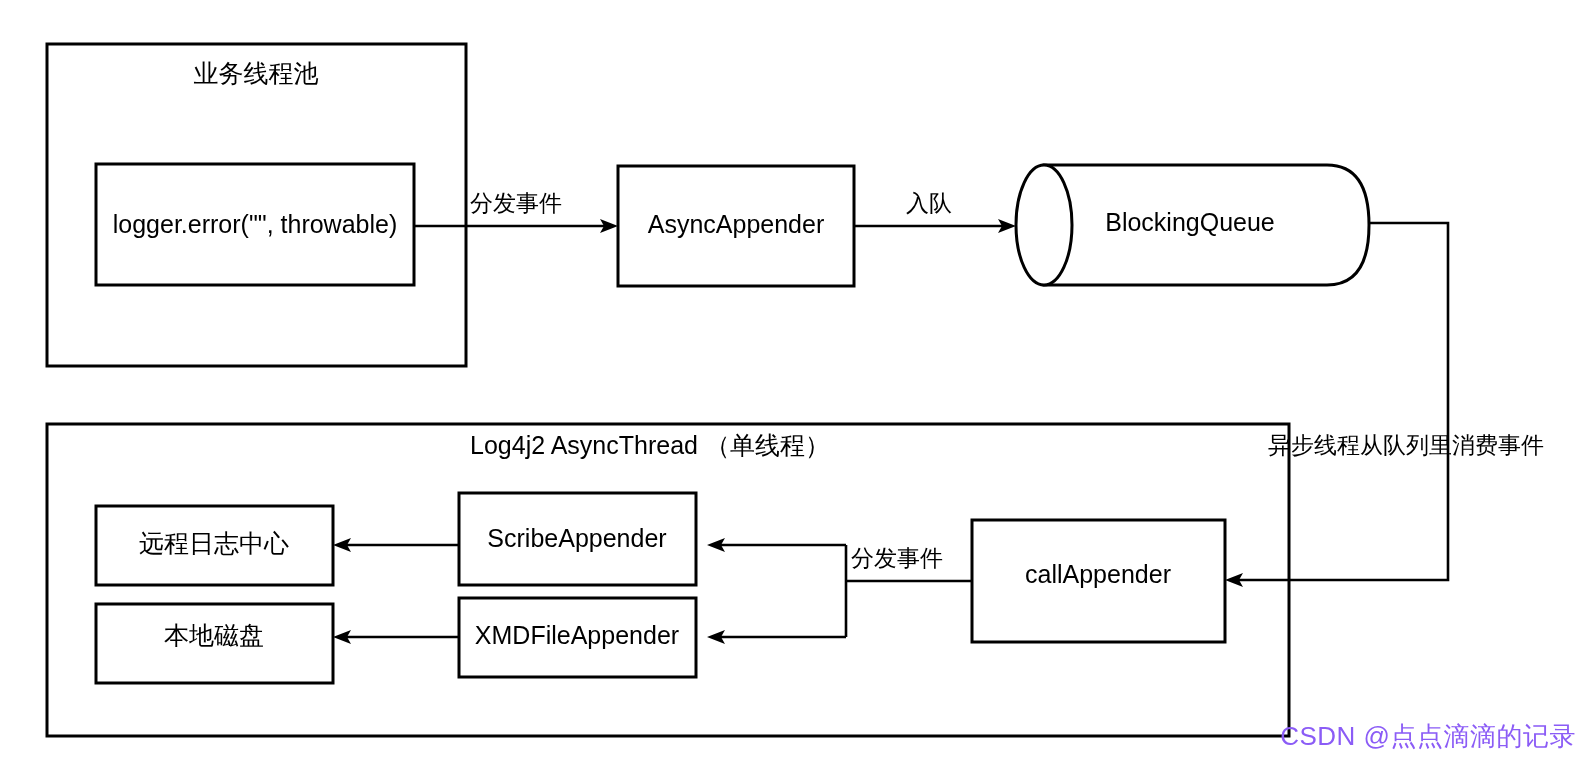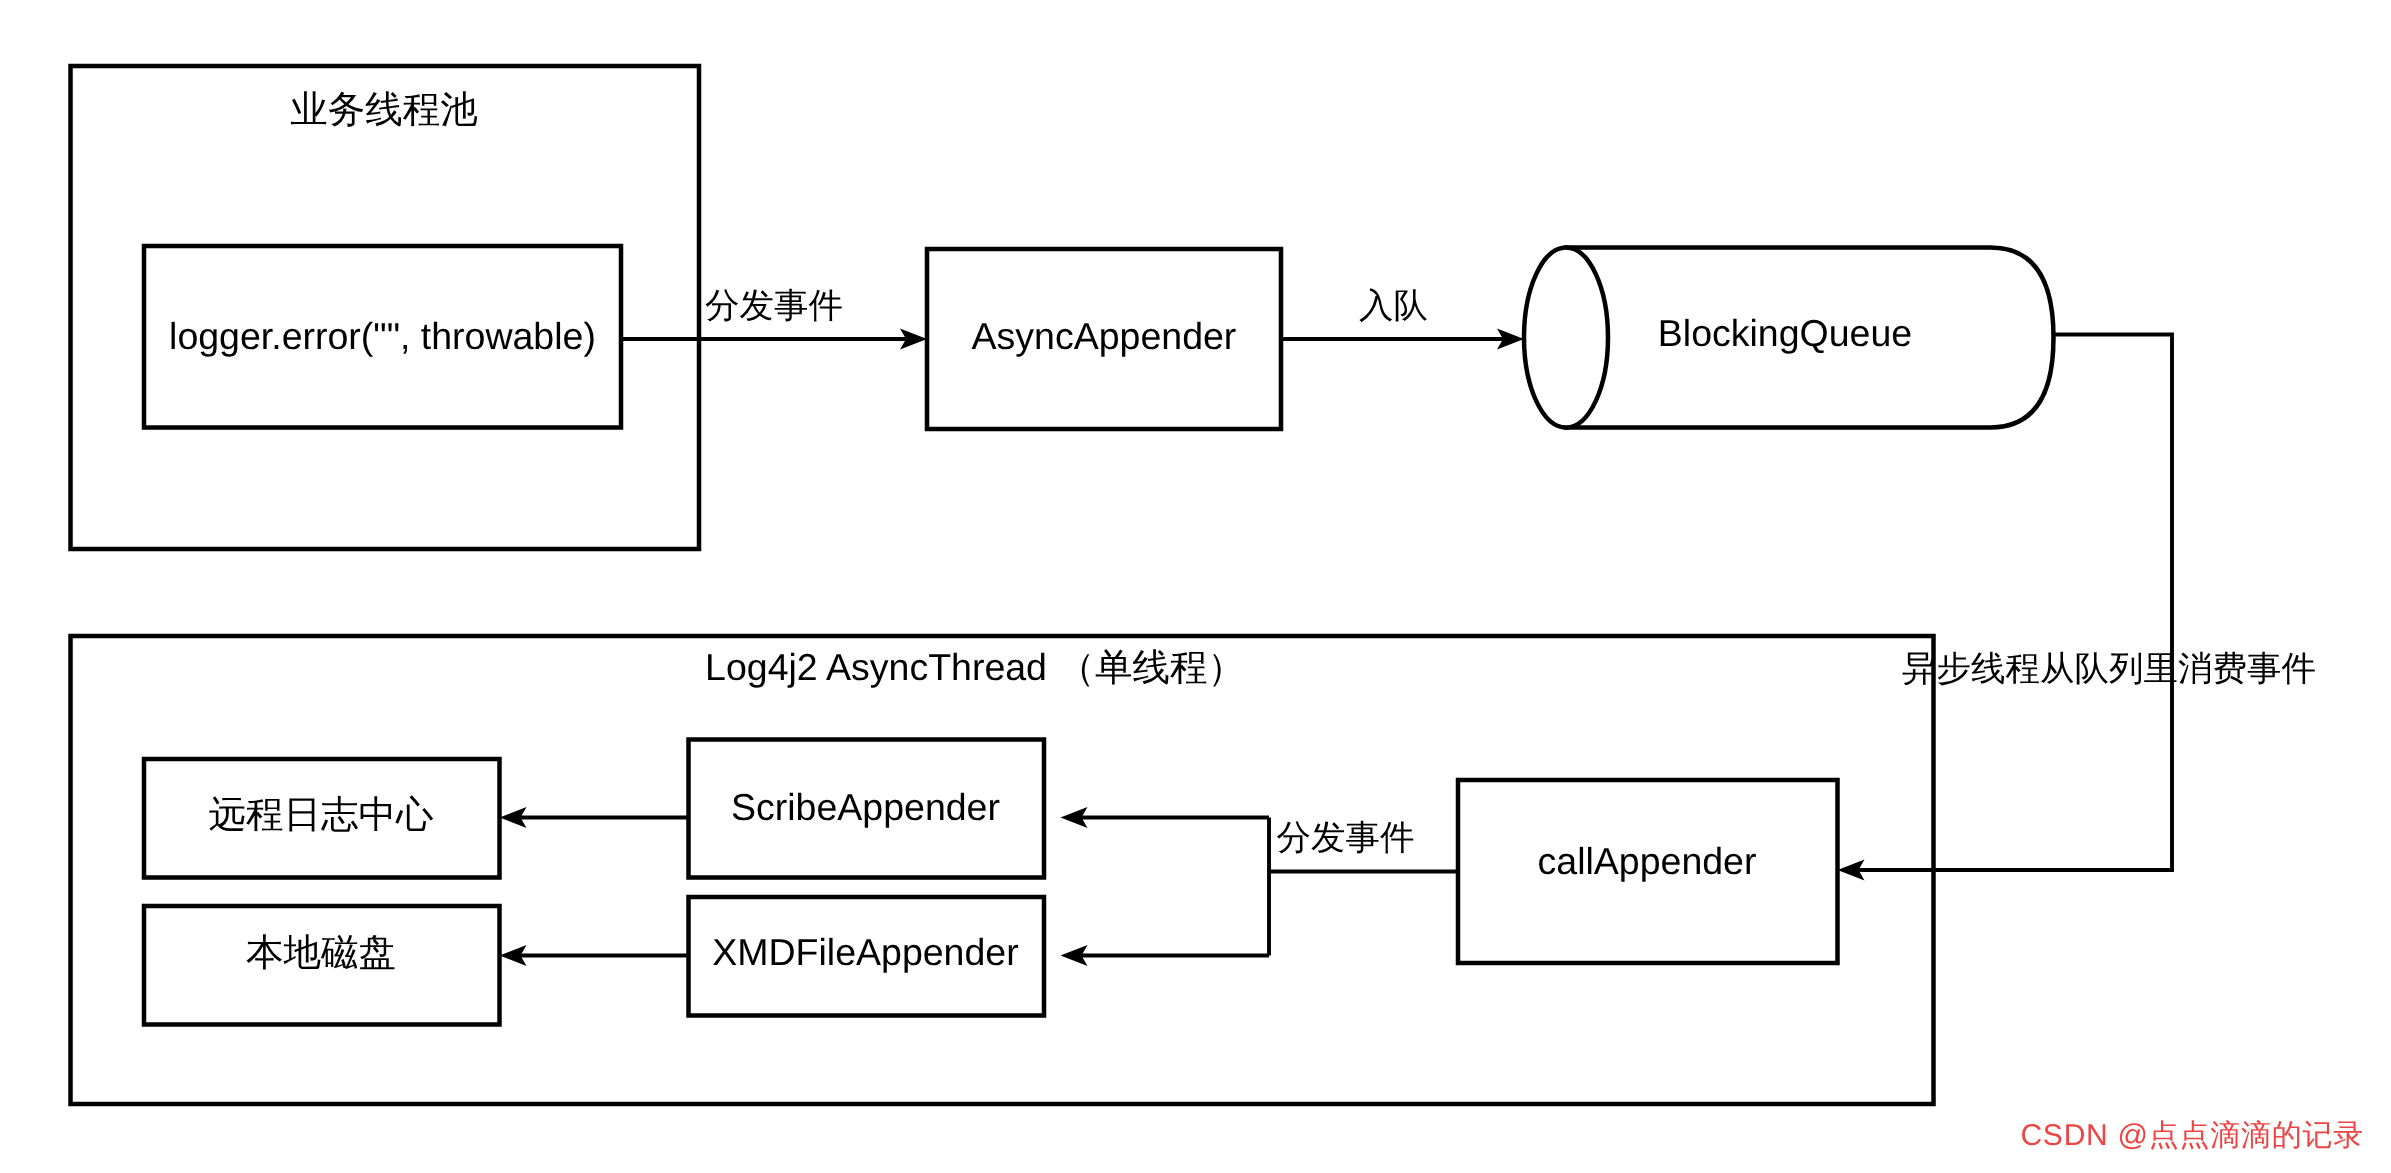--- a/index.html
+++ b/index.html
@@ -62,23 +62,23 @@
     font-size: 23px;
     text-anchor: middle;
   }
   .edge-label-left {
     font-size: 23px;
     text-anchor: start;
   }
   .watermark {
     position: absolute;
     right: 18px;
-    bottom: 12px;
-    font-size: 20px;
-    color: #ef4444;
+    bottom: 28px;
+    font-size: 26px;
+    color: #8b5cf6;
     letter-spacing: 0.5px;
     user-select: none;
     white-space: nowrap;
   }
 </style>
 </head>
 <body>
 
 <div id="diagram-root">
   <svg class="diagram" viewBox="0 0 1594 782">

